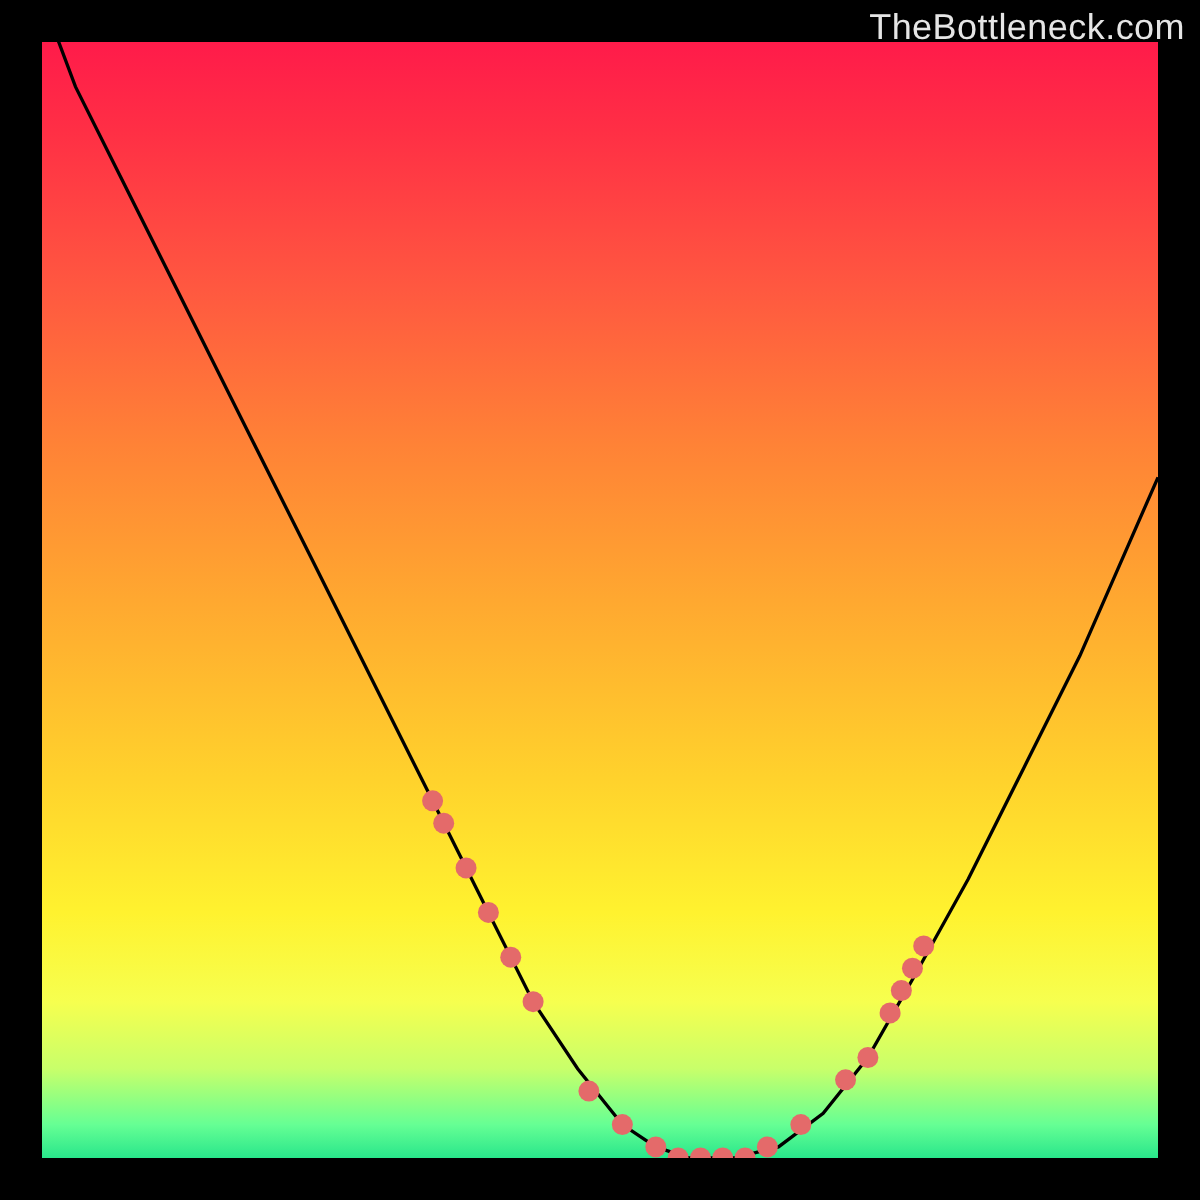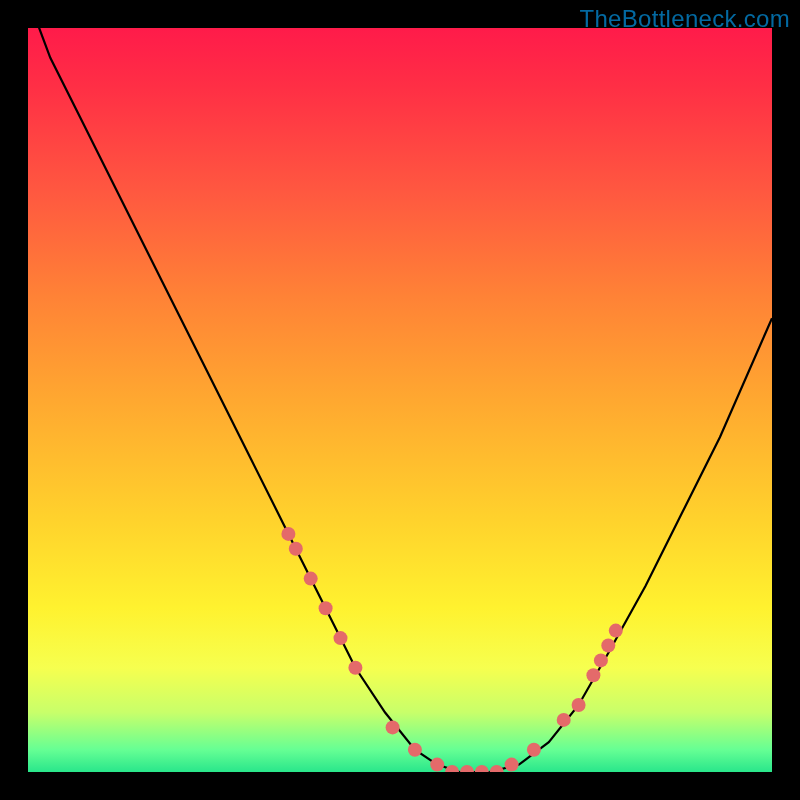--- a/index.html
+++ b/index.html
@@ -28,21 +28,21 @@
       #f6ff4f 86%,
       #c8ff6a 92%,
       #66ff94 97%,
       #29e68b 100%
     );
   }
   .watermark {
     position: absolute;
     top: 5px;
     right: 10px;
-    color: #0369a1;
+    color: #e5e5e5;
     font-size: 24px;
     letter-spacing: 0.3px;
     font-weight: 500;
     z-index: 10;
   }
   svg.overlay {
     position: absolute;
     left: 0;
     top: 0;
     width: 744px;

